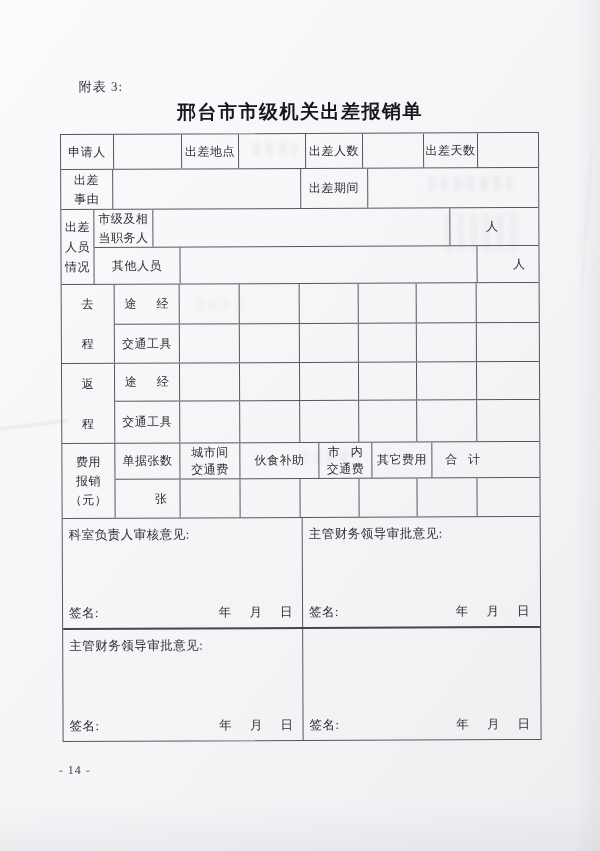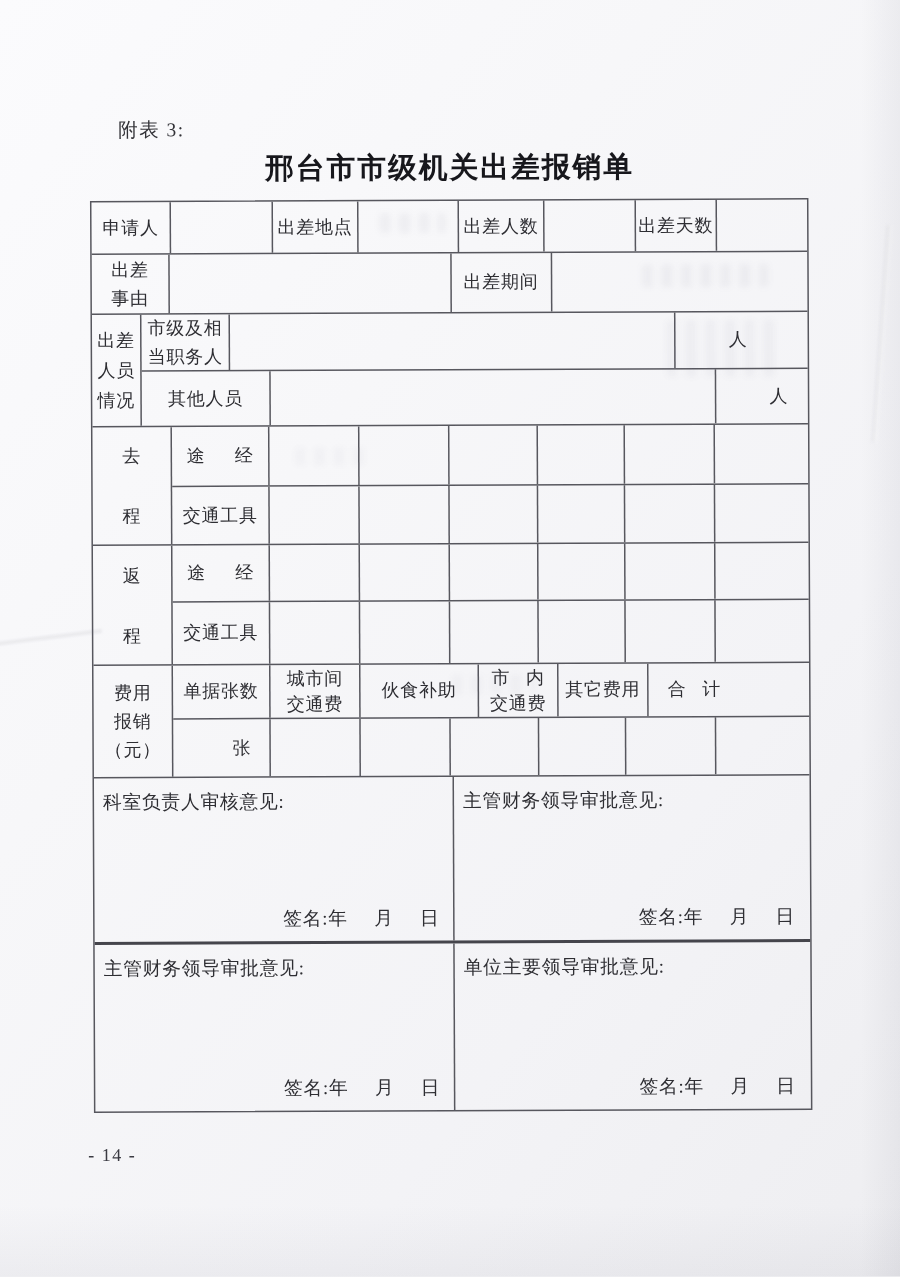--- a/index.html
+++ b/index.html
@@ -55,21 +55,21 @@
   .lh40{line-height:40px;}
   .sp{word-spacing:16px;}
   .sp-sm{word-spacing:7px;}
   .ymd{word-spacing:14px;white-space:pre;}
   .pr12{padding-right:12px;}
   .pr13{padding-right:13px;}
   .rcell{position:relative;border-right:1px solid #57575e;}
   .rcell.end{border-right:none;}
   .rcell .head{position:absolute;top:9px;left:6px;font-size:12.5px;letter-spacing:.5px;white-space:nowrap;}
   .rcell .signrow{position:absolute;left:6px;right:9px;bottom:7px;display:flex;
-    justify-content:flex-end;align-items:flex-end;font-size:12.5px;}
+    justify-content:space-between;align-items:flex-end;font-size:12.5px;}
 </style>
 </head>
 <body>
 
 <div class="scan">
   <div class="content">
 
     <div class="attach">附表 3:</div>
     <div class="title">邢台市市级机关出差报销单</div>
 
@@ -209,21 +209,20 @@
 
       <div class="row last" style="height:111px">
         <div class="rcell" style="width:240px">
           <div class="head">主管财务领导审批意见:</div>
           <div class="signrow">
             <span>签名:</span>
             <span class="ymd">年 月 日</span>
           </div>
         </div>
         <div class="rcell end" style="width:236px">
-          <div class="head">单位主要领导审批意见:</div>
           <div class="signrow">
             <span>签名:</span>
             <span class="ymd">年 月 日</span>
           </div>
         </div>
       </div>
 
     </div>
 
     <div class="pagenum">- 14 -</div>

